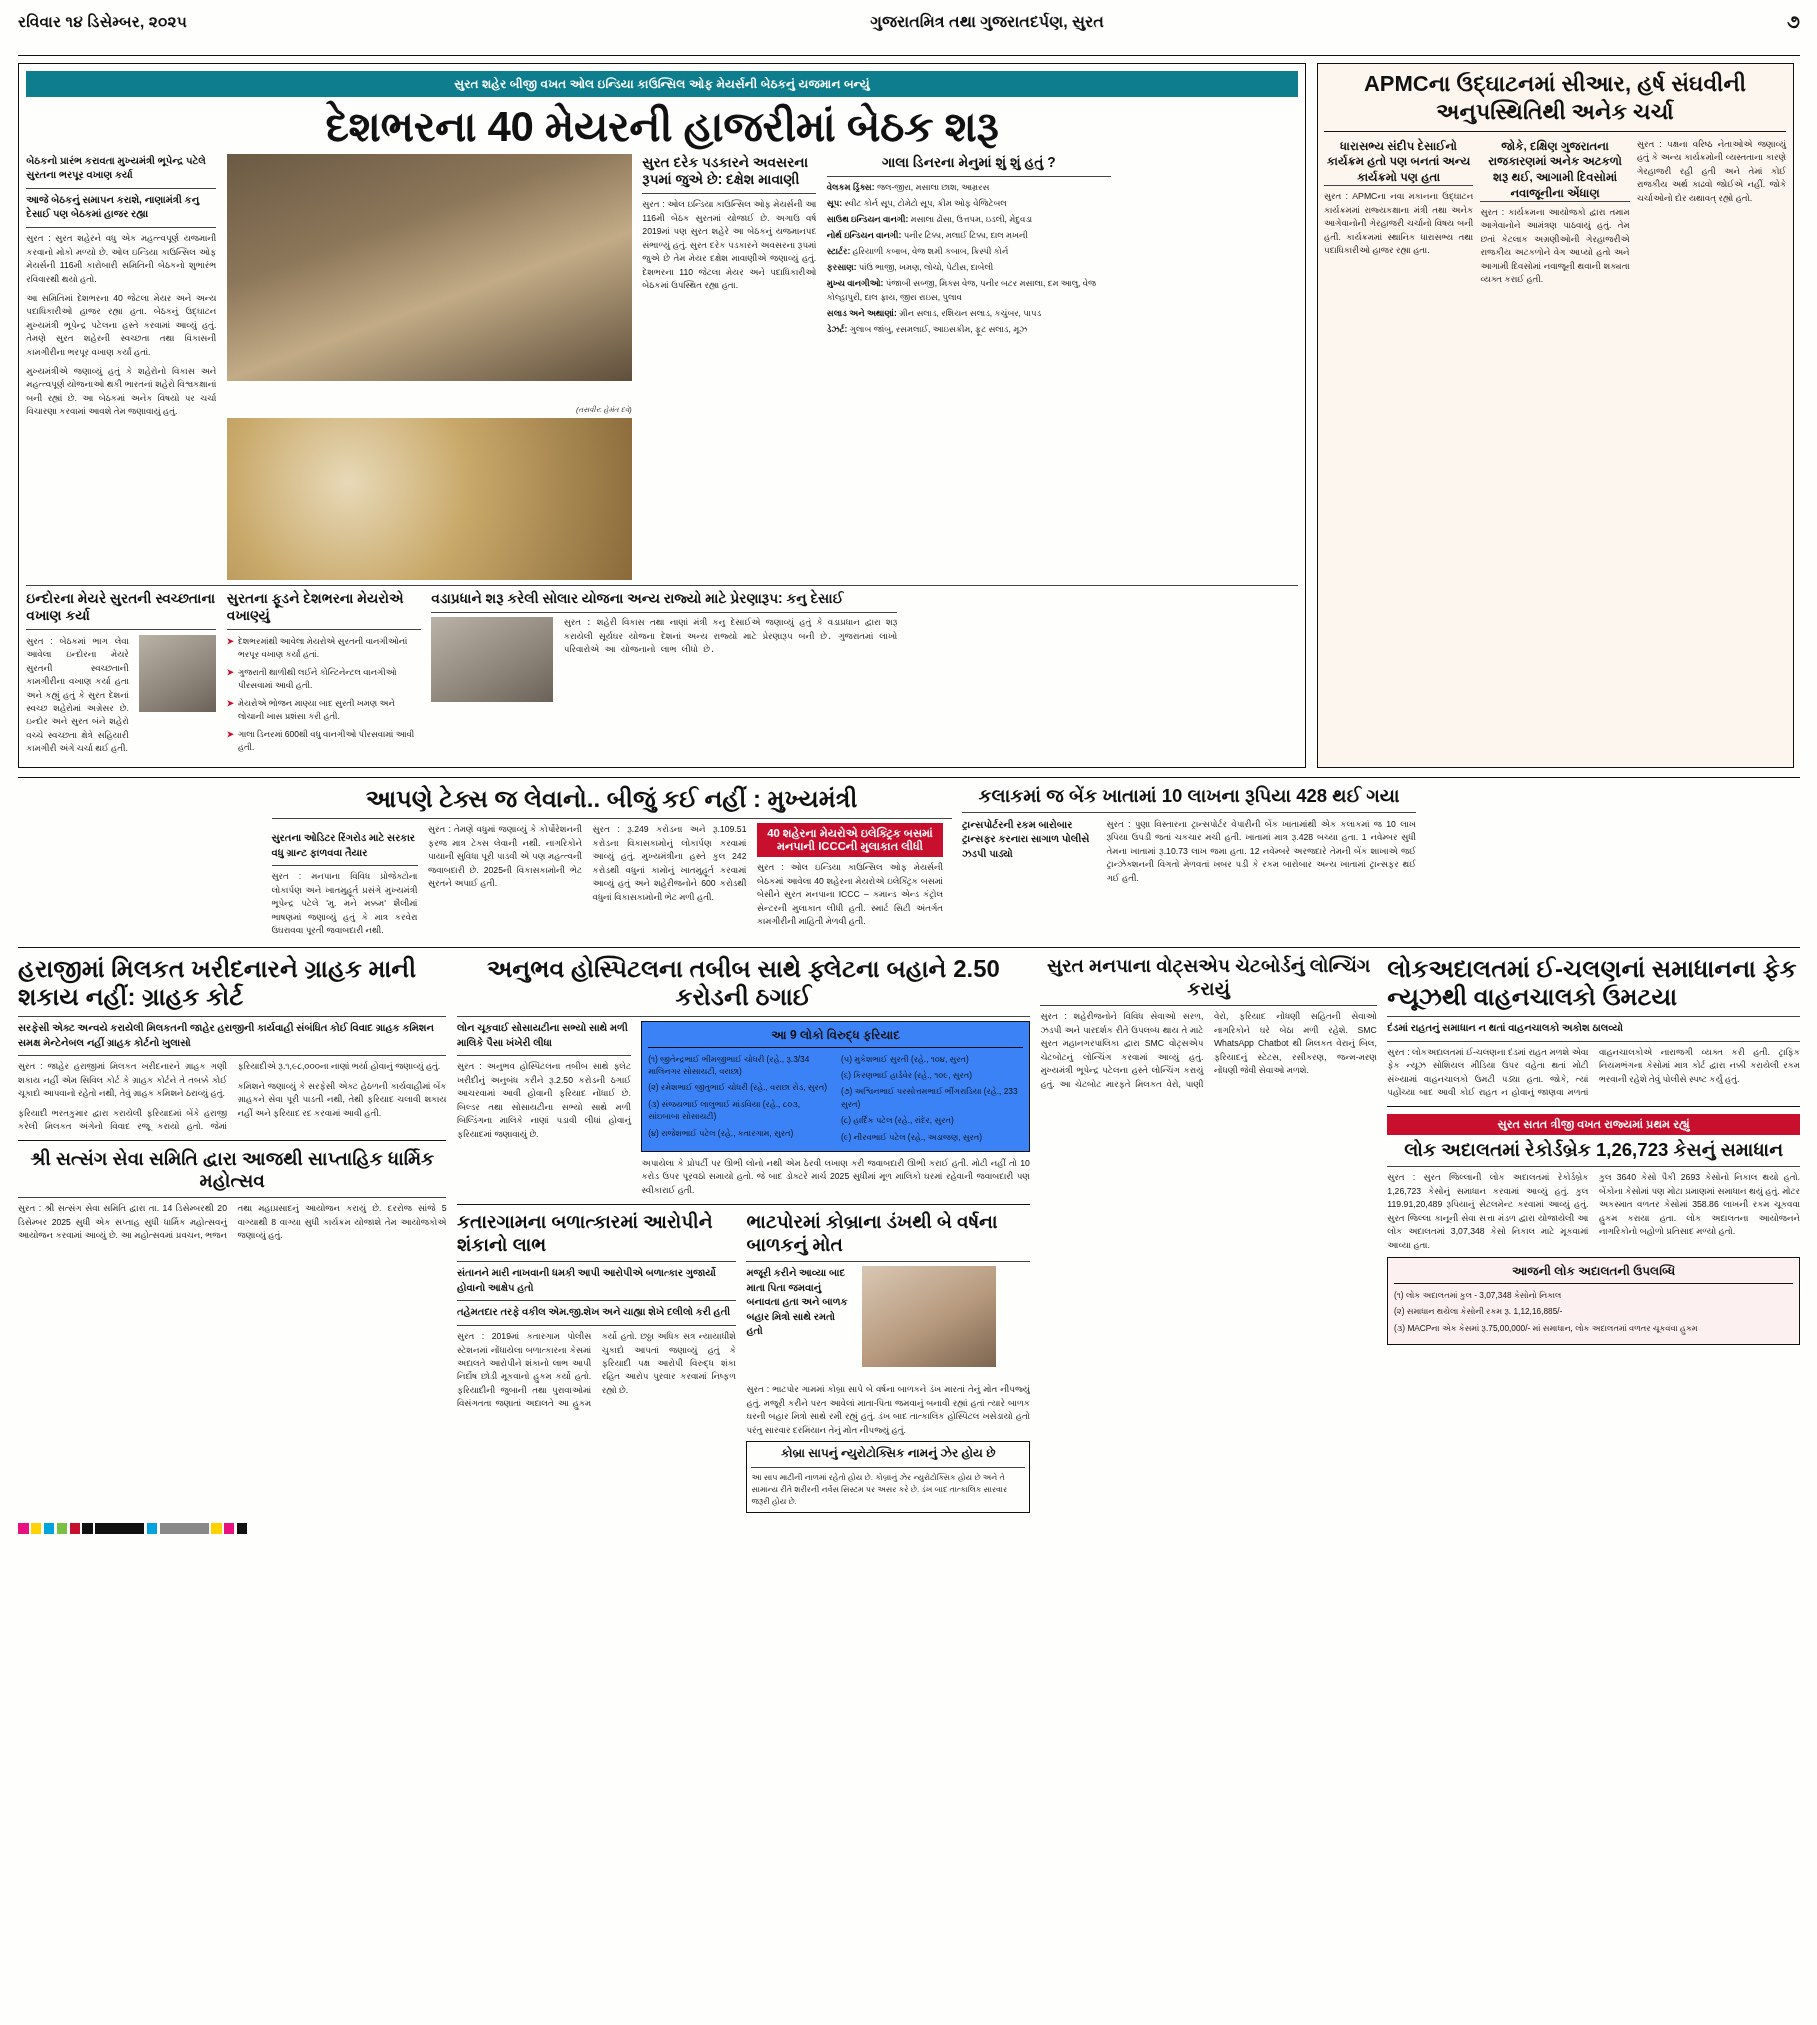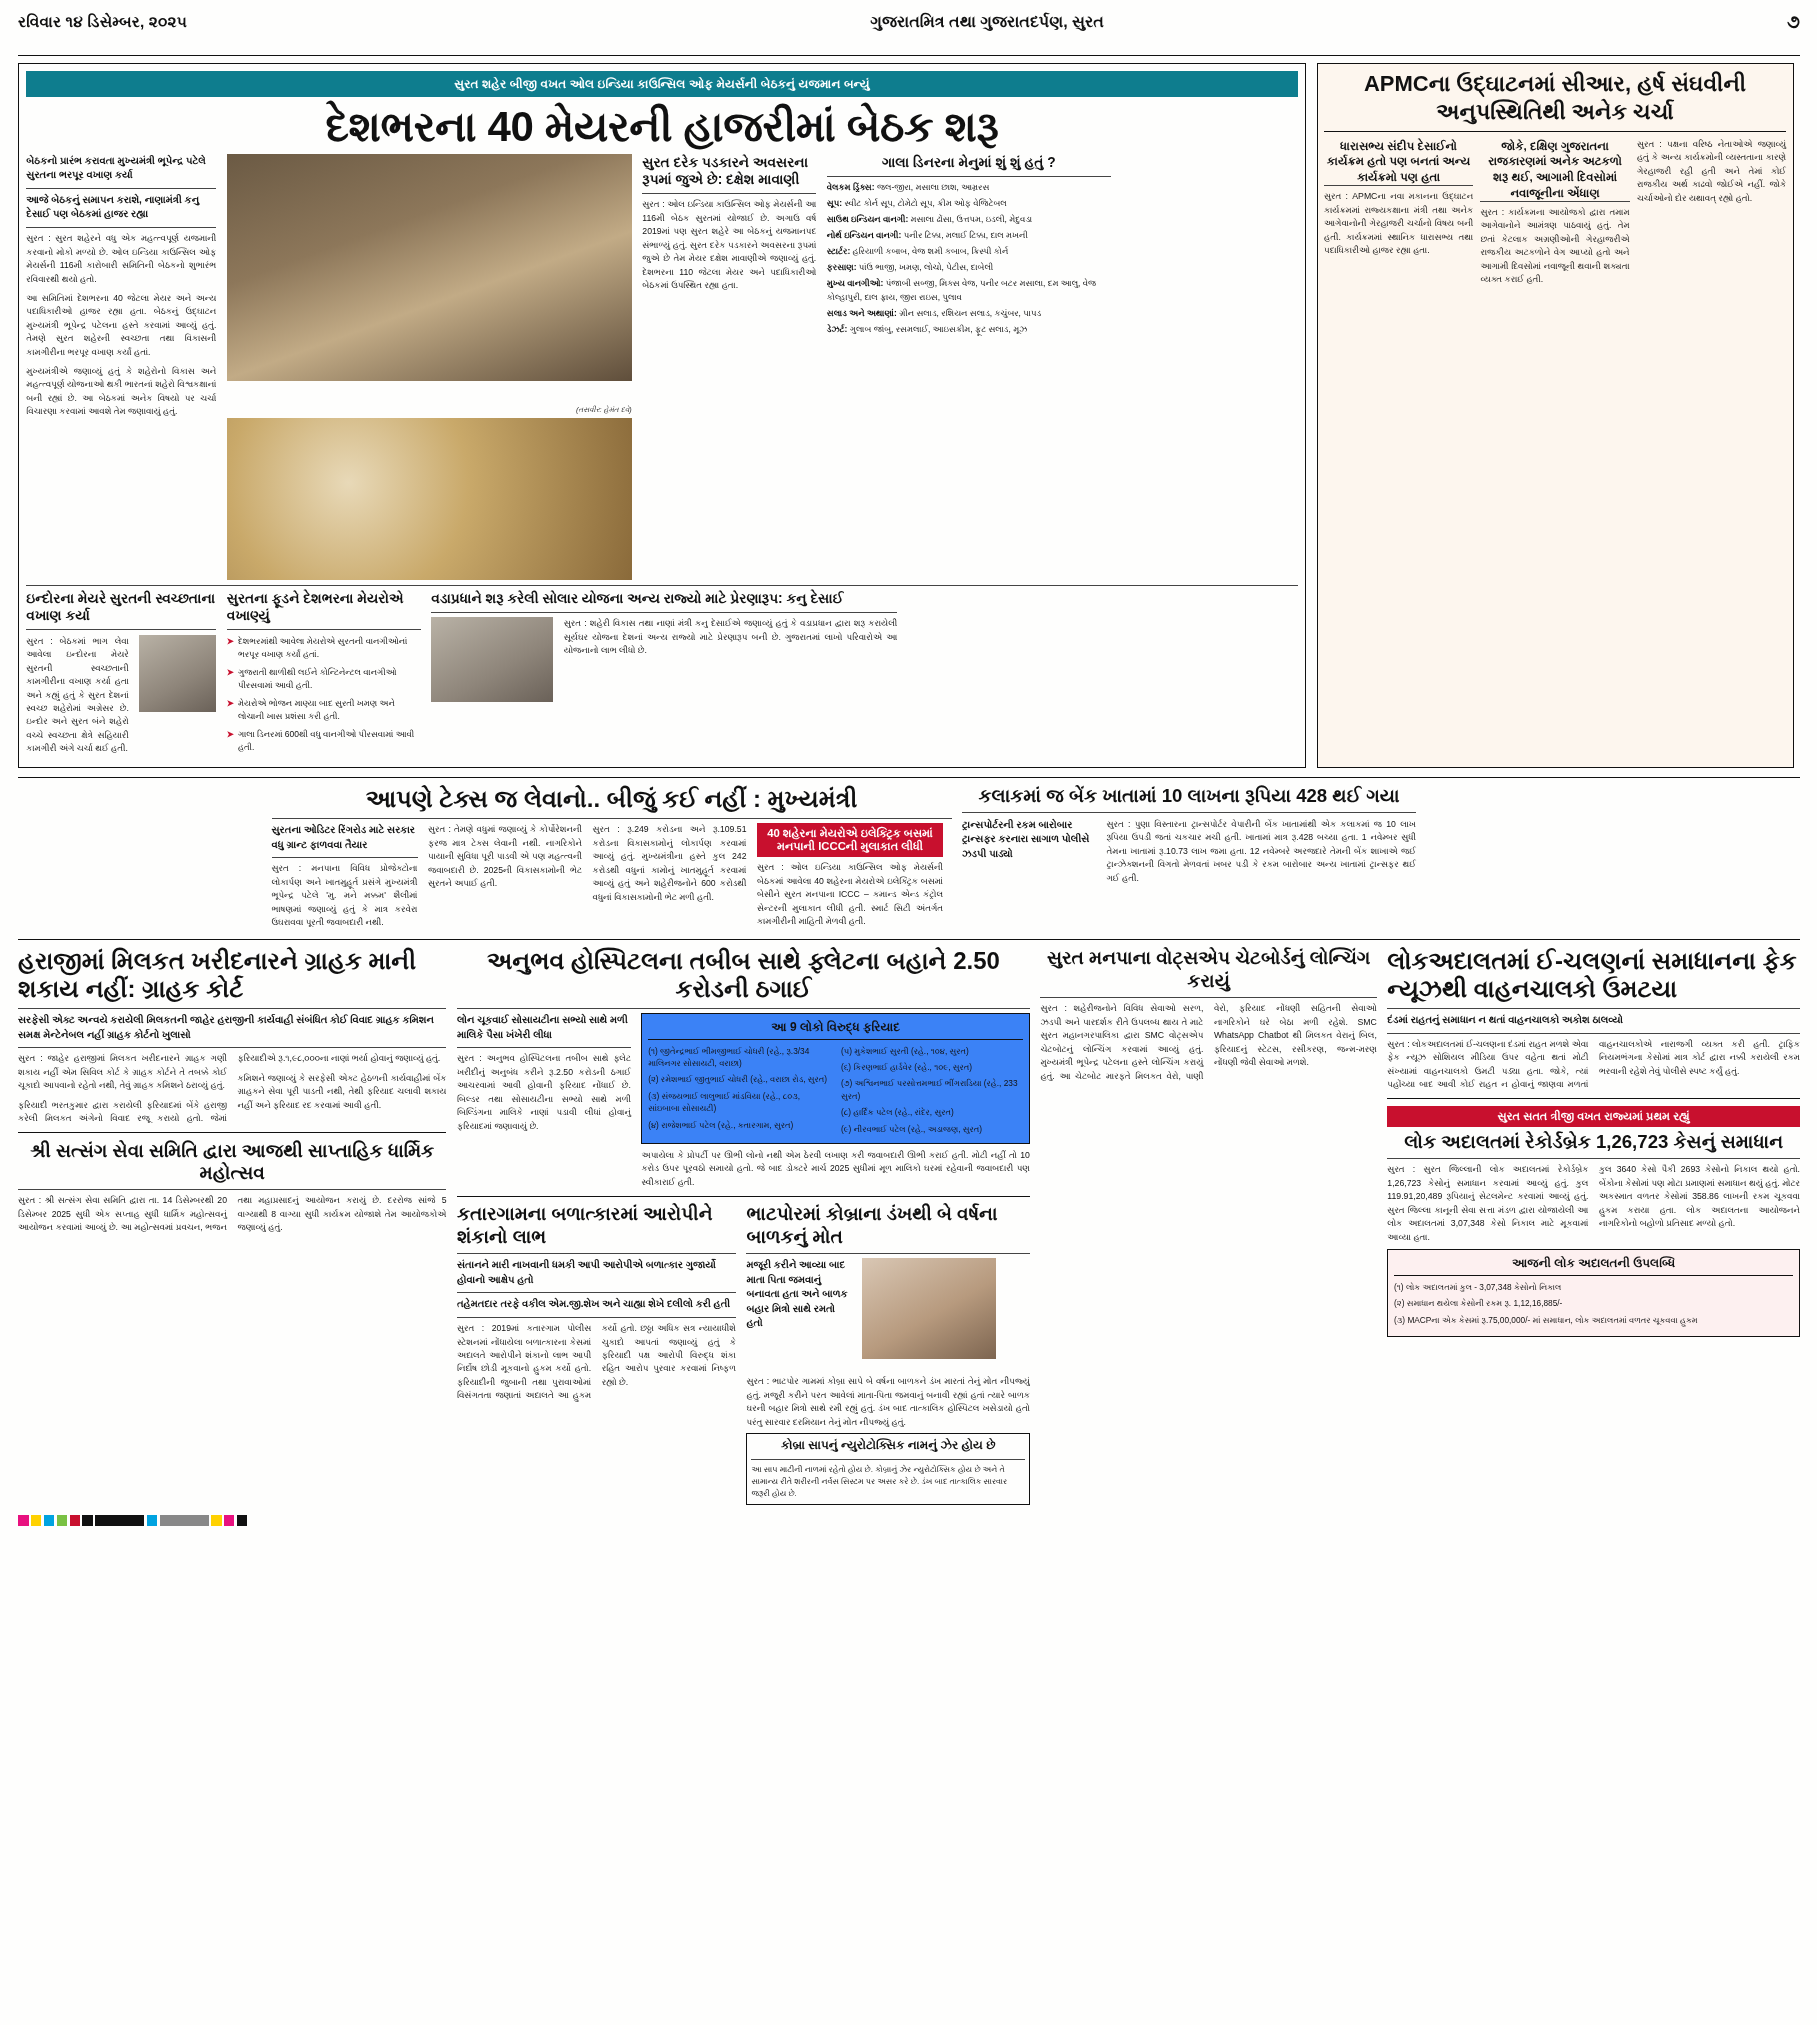--- a/index.html
+++ b/index.html
@@ -212,21 +212,21 @@
                 <span class="mark">➤</span>
                 <span>ગાલા ડિનરમાં 600થી વધુ વાનગીઓ પીરસવામાં આવી હતી.</span>
               </div>
           </div>
         </div>
         <div style="width:466px;">
           <div class="headline-sm">વડાપ્રધાને શરૂ કરેલી સોલાર યોજના અન્ય રાજ્યો માટે પ્રેરણારૂપ: કનુ દેસાઈ</div>
           <div class="thinrule"></div>
           <div class="flex gap">
             <div class="photo person" style="width:122px;height:85px;"></div>
-            <div class="body" style="flex:1;">સુરત : શહેરી વિકાસ તથા નાણાં મંત્રી કનુ દેસાઈએ જણાવ્યું હતું કે વડાપ્રધાન દ્વારા શરૂ કરાયેલી સૂર્યઘર યોજના દેશનાં અન્ય રાજ્યો માટે પ્રેરણારૂપ બની છે. ગુજરાતમાં લાખો પરિવારોએ આ યોજનાનો લાભ લીધો છે.</div>
+            <div class="body" style="flex:1;font-family:Liberation Mono, monospace;">સુરત : શહેરી વિકાસ તથા નાણાં મંત્રી કનુ દેસાઈએ જણાવ્યું હતું કે વડાપ્રધાન દ્વારા શરૂ કરાયેલી સૂર્યઘર યોજના દેશનાં અન્ય રાજ્યો માટે પ્રેરણારૂપ બની છે. ગુજરાતમાં લાખો પરિવારોએ આ યોજનાનો લાભ લીધો છે.</div>
           </div>
         </div>
       </div>
     </div>
 
     <div class="top-right">
       <div class="apmc-head">APMCના ઉદ્ઘાટનમાં સીઆર, હર્ષ સંઘવીની અનુપસ્થિતિથી અનેક ચર્ચા</div>
       <div class="apmc-cols">
         <div class="c">
           <div class="subhead-box">ધારાસભ્ય સંદીપ દેસાઈનો કાર્યક્રમ હતો પણ બનતાં અન્ય કાર્યક્રમો પણ હતા</div>
@@ -246,21 +246,21 @@
   <div class="sec-divider"></div>
 
   <div class="flex gap">
 
     <div style="width:243px;"></div>
 
     <div style="width:680px;">
       <div class="headline-lg center">આપણે ટેક્સ જ લેવાનો.. બીજું કઈ નહીં : મુખ્યમંત્રી</div>
       <div class="thinrule"></div>
       <div class="flex gap">
-        <div style="width:146px;">
+        <div style="width:146px;margin-top:8px;">
           <div class="lead-bold">સુરતના ઓડિટર રિંગરોડ માટે સરકાર વધુ ગ્રાન્ટ ફાળવવા તૈયાર</div>
           <div class="thinrule"></div>
           <div class="body">સુરત : મનપાના વિવિધ પ્રોજેક્ટોના લોકાર્પણ અને ખાતમુહૂર્ત પ્રસંગે મુખ્યમંત્રી ભૂપેન્દ્ર પટેલે 'મુ. મને મક્કમ' શૈલીમાં ભાષણમાં જણાવ્યું હતું કે માત્ર કરવેરા ઉઘરાવવા પૂરતી જવાબદારી નથી.</div>
         </div>
         <div class="body" style="width:154px;">સુરત : તેમણે વધુમાં જણાવ્યું કે કોર્પોરેશનની ફરજ માત્ર ટેક્સ લેવાની નથી. નાગરિકોને પાયાની સુવિધા પૂરી પાડવી એ પણ મહત્ત્વની જવાબદારી છે. 2025ની વિકાસકામોની ભેટ સુરતને અપાઈ હતી.</div>
         <div class="body" style="width:154px;">સુરત : રૂ.249 કરોડના અને રૂ.109.51 કરોડના વિકાસકામોનું લોકાર્પણ કરવામાં આવ્યું હતું. મુખ્યમંત્રીના હસ્તે કુલ 242 કરોડથી વધુનાં કામોનું ખાતમુહૂર્ત કરવામાં આવ્યું હતું અને શહેરીજનોને 600 કરોડથી વધુનાં વિકાસકામોની ભેટ મળી હતી.</div>
         <div style="width:186px;">
           <div class="redbar">40 શહેરના મેયરોએ ઇલેક્ટ્રિક બસમાં મનપાની ICCCની મુલાકાત લીધી</div>
           <div class="body" style="margin-top:4px;">સુરત : ઓલ ઇન્ડિયા કાઉન્સિલ ઓફ મેયર્સની બેઠકમાં આવેલા 40 શહેરના મેયરોએ ઇલેક્ટ્રિક બસમાં બેસીને સુરત મનપાના ICCC – કમાન્ડ એન્ડ કંટ્રોલ સેન્ટરની મુલાકાત લીધી હતી. સ્માર્ટ સિટી અંતર્ગત કામગીરીની માહિતી મેળવી હતી.</div>
         </div>

